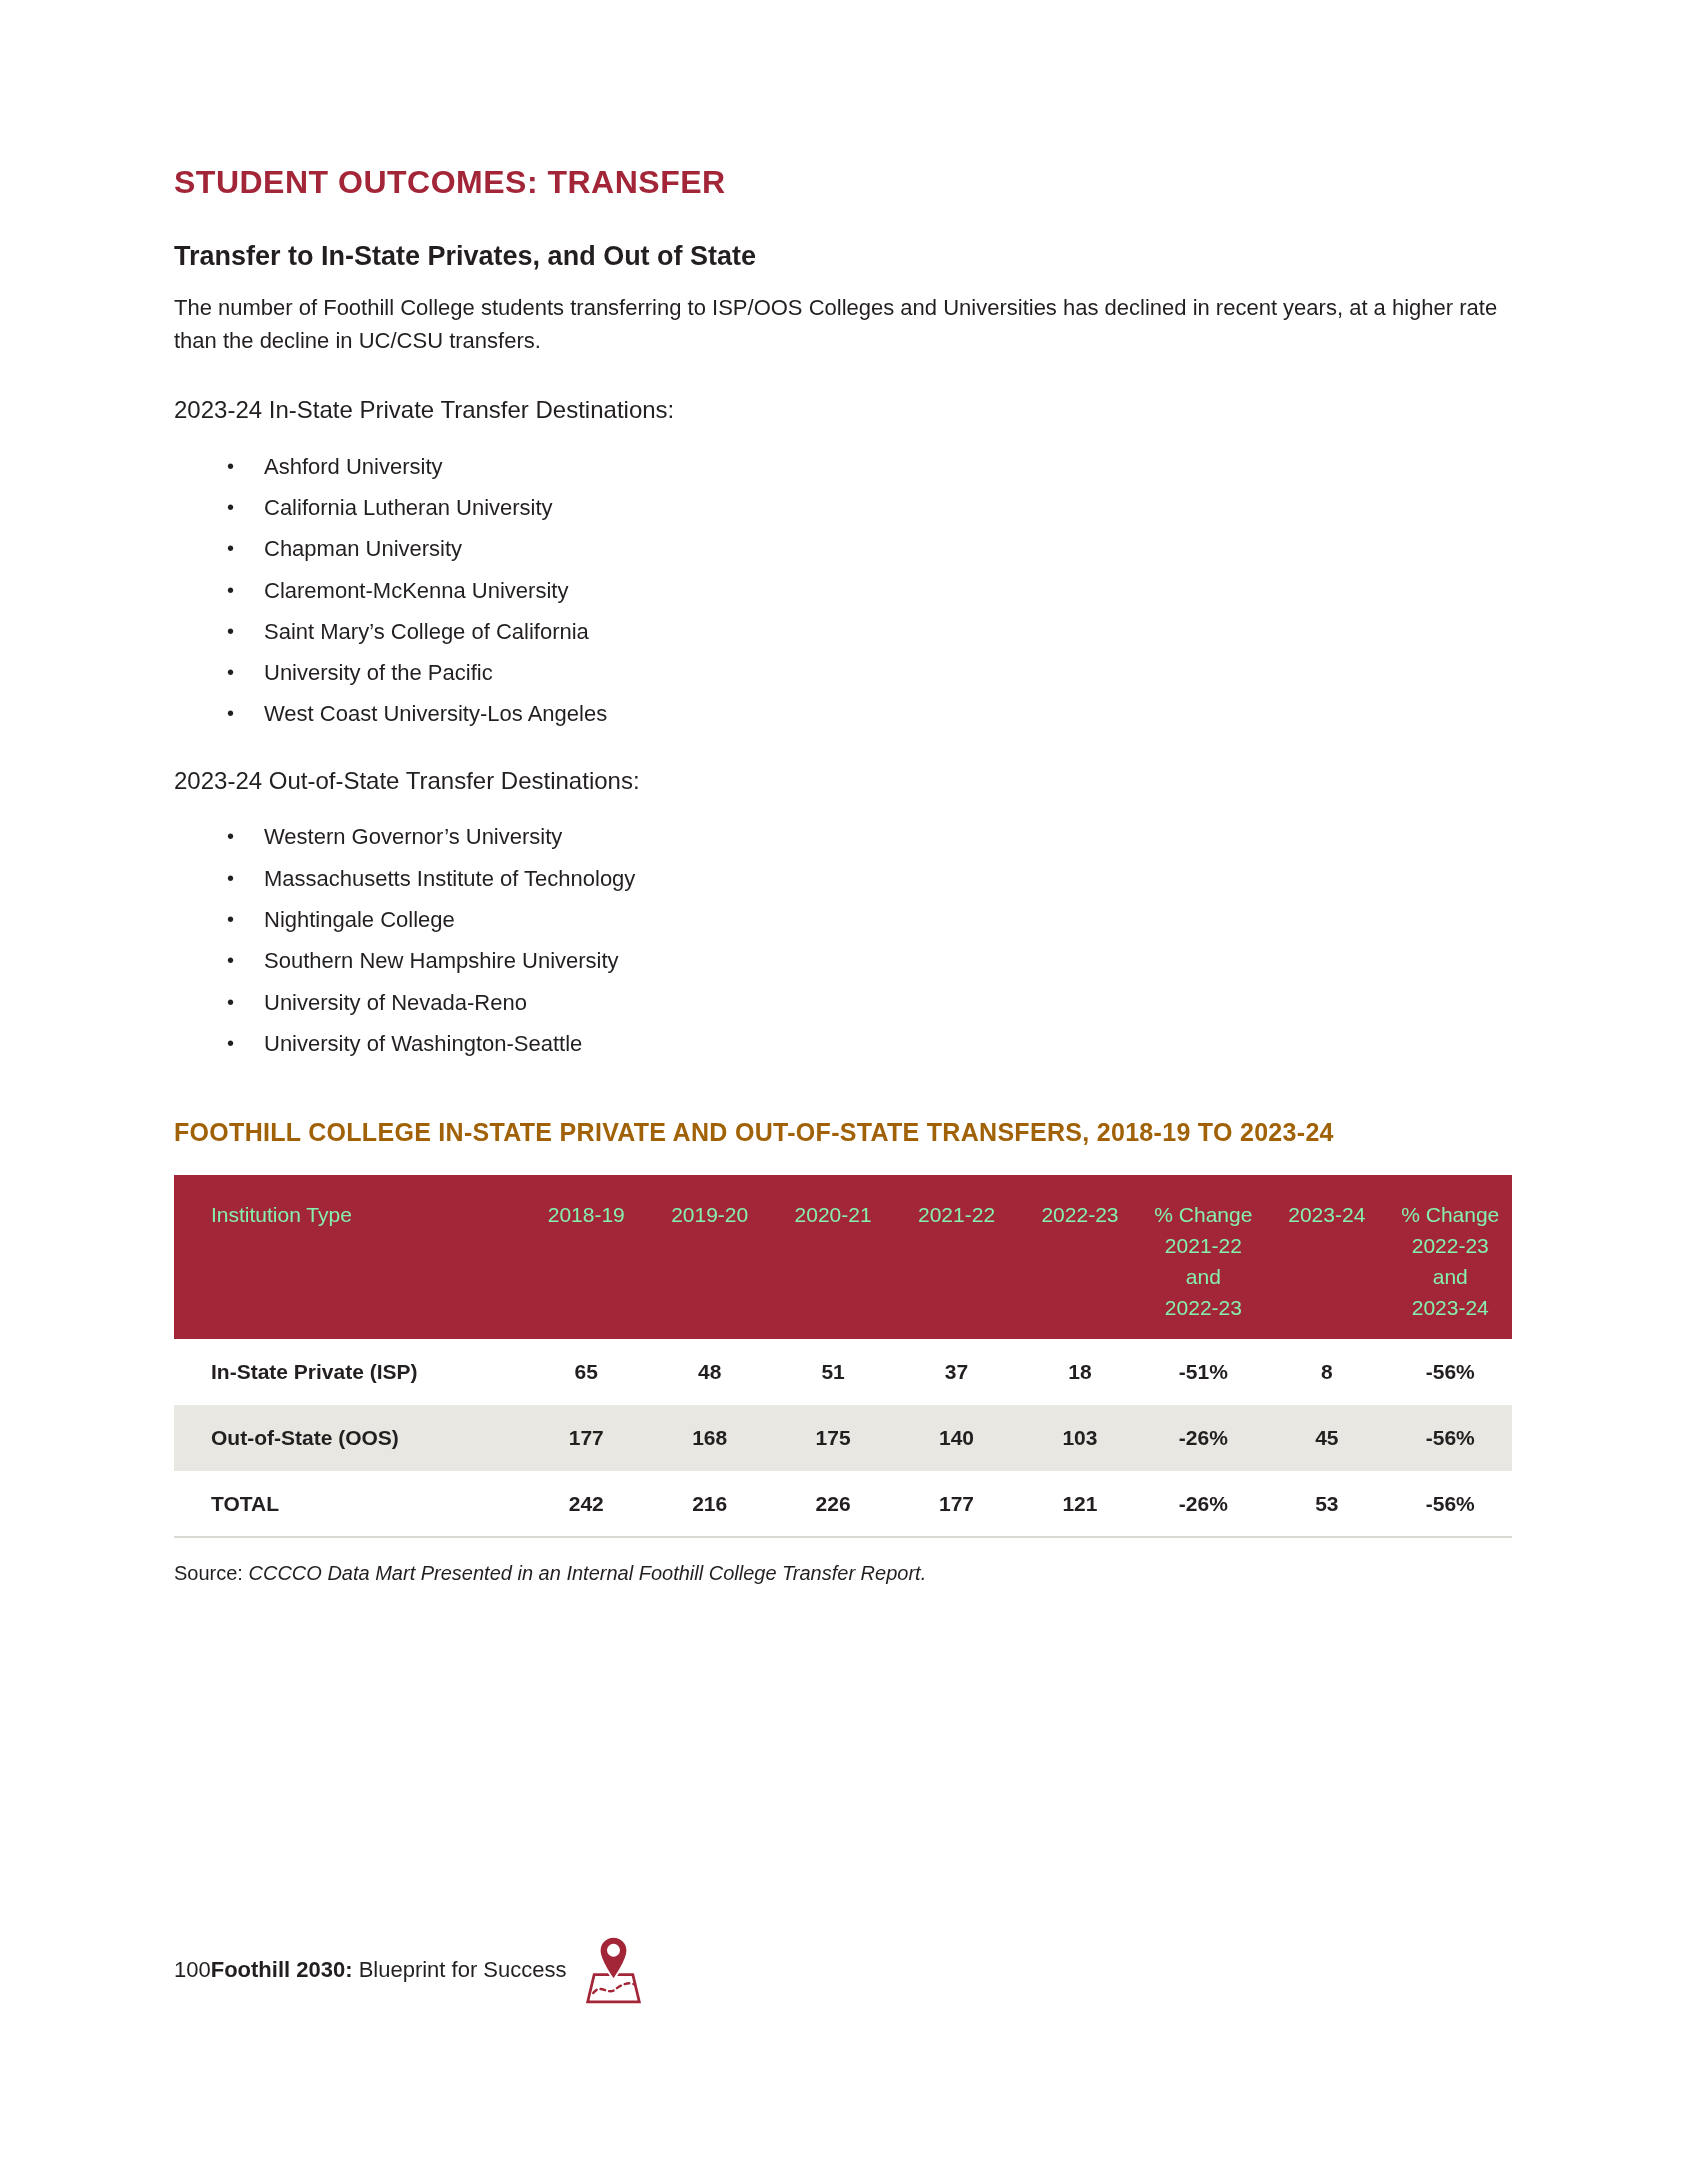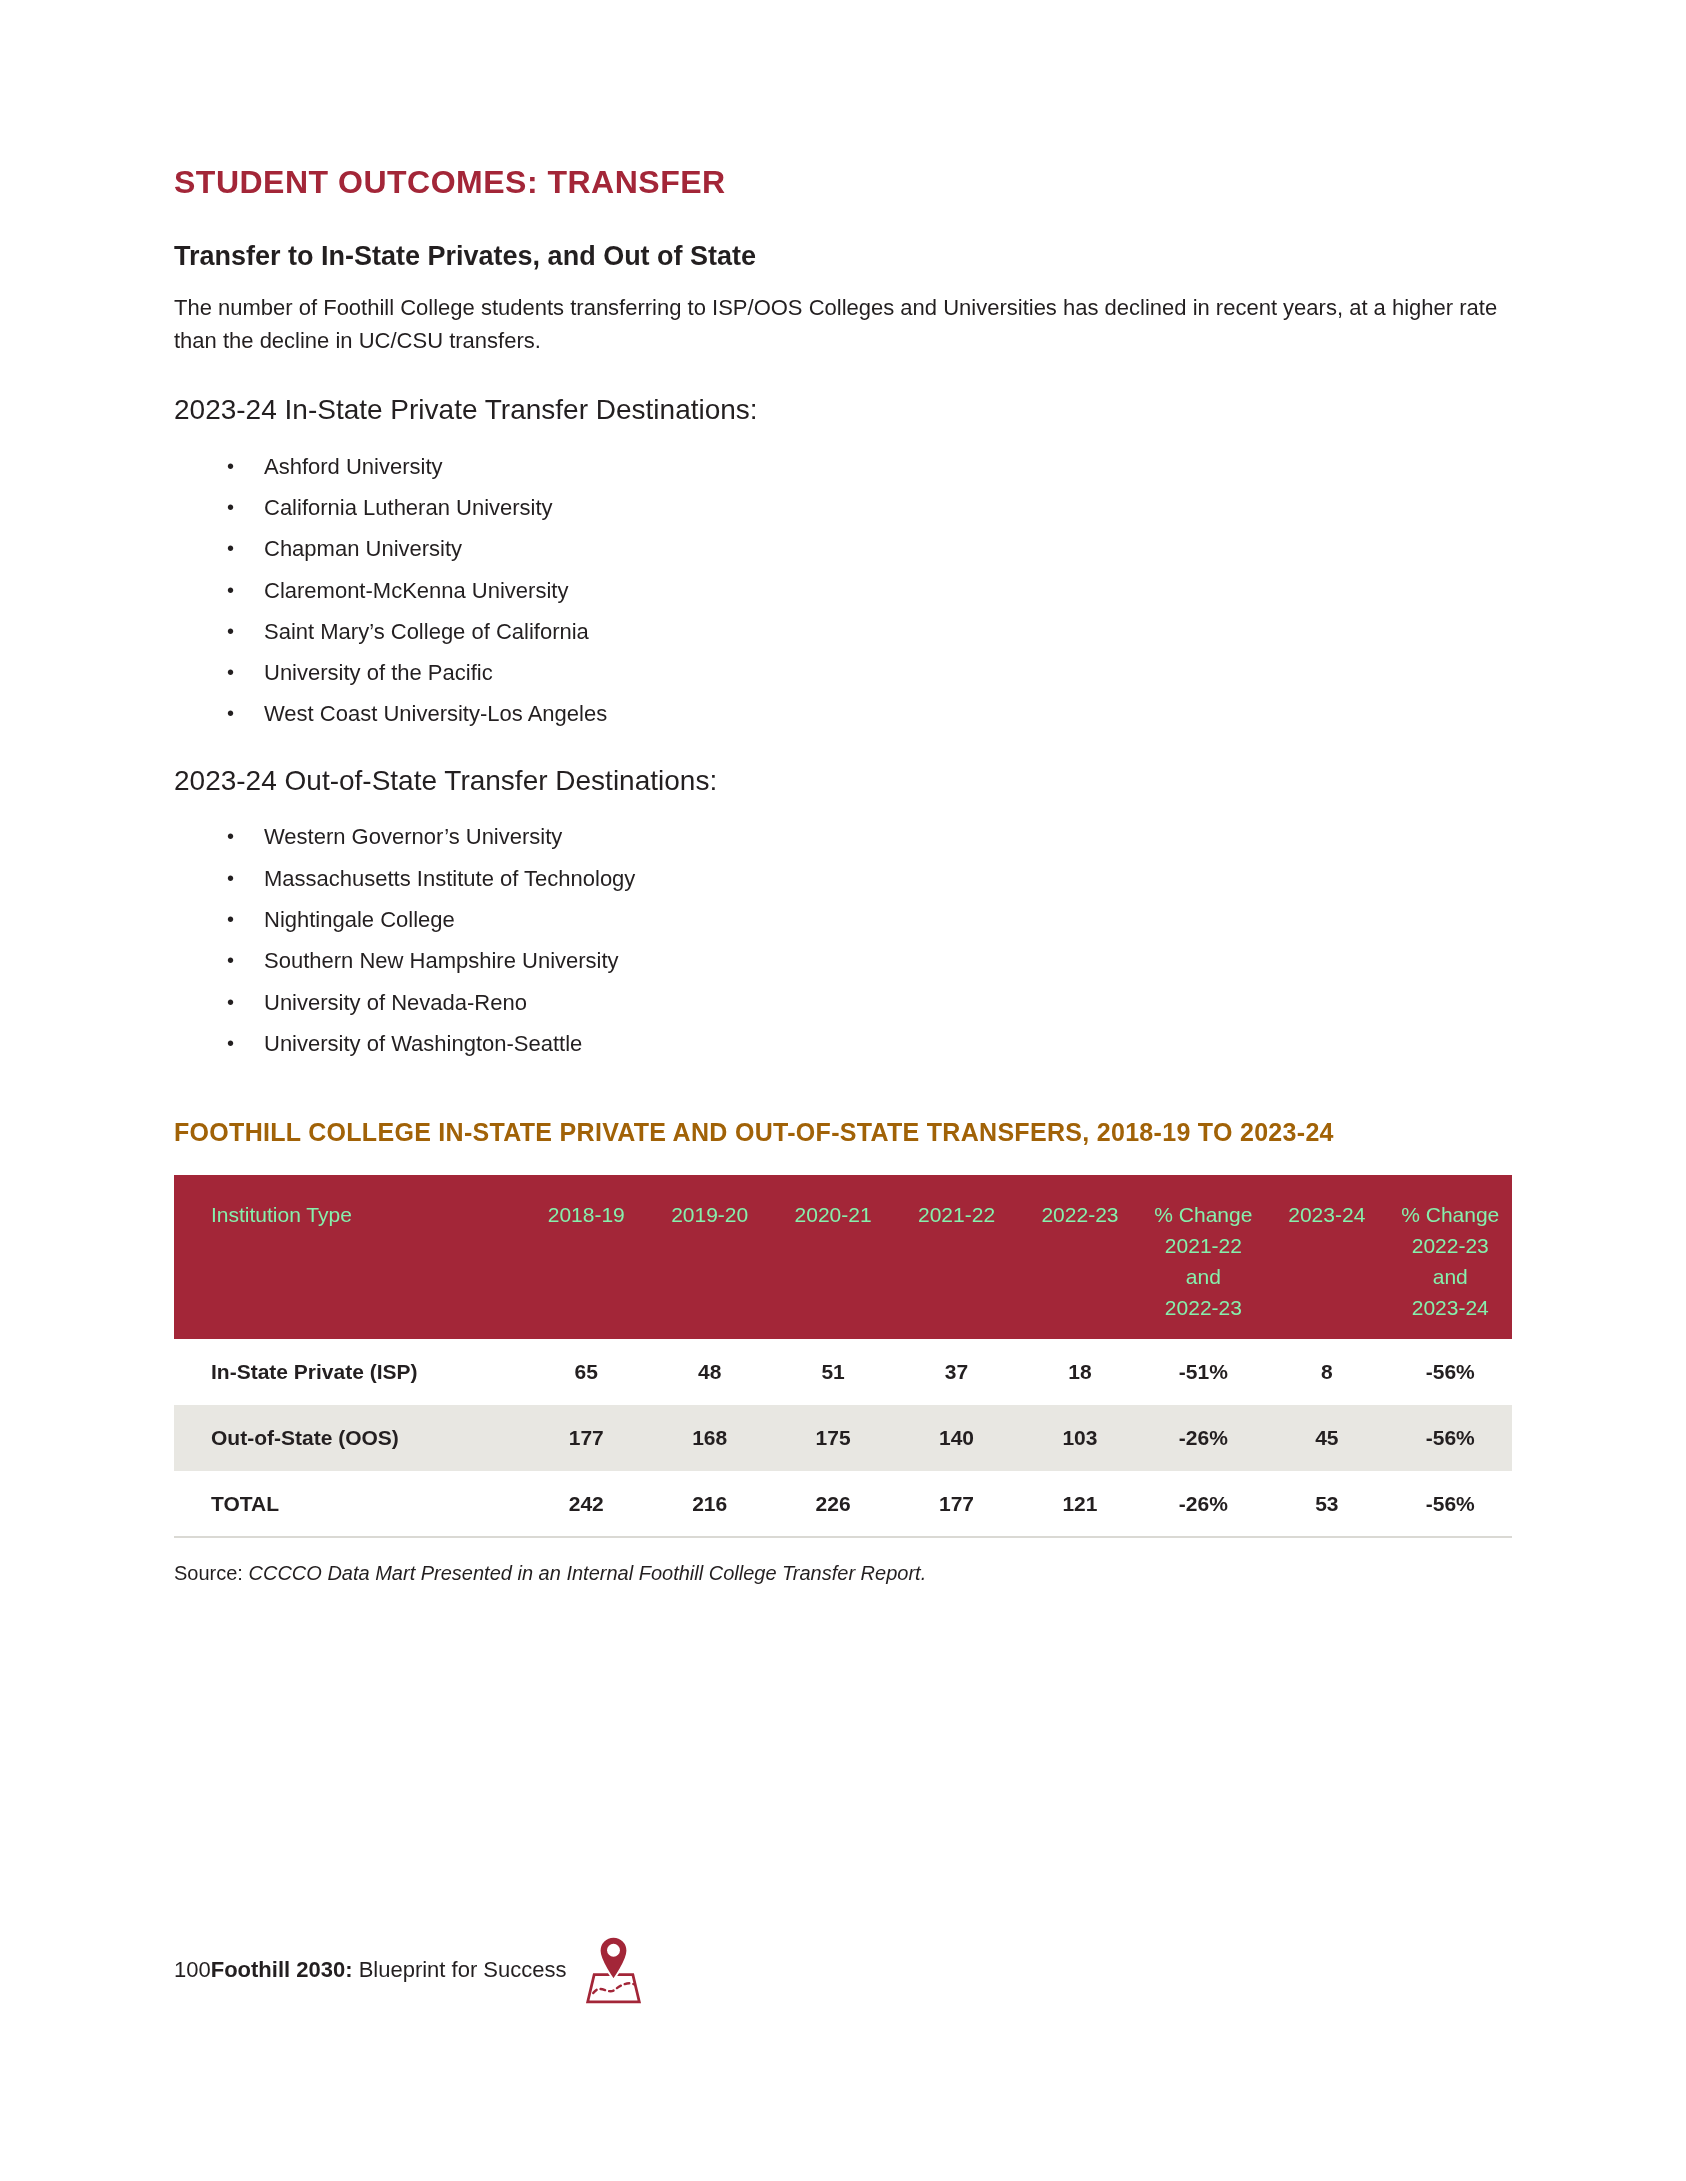--- a/index.html
+++ b/index.html
@@ -12,21 +12,21 @@
   html,body{margin:0;padding:0;background:#ffffff;}
   .page{
     width:1686px;height:2058px;position:relative;background:#ffffff;
     font-family:"Liberation Sans","DejaVu Sans",sans-serif;color:var(--ink);
     padding:163px 174px 16px 174px;overflow:hidden;
   }
   h1{font-size:32px;line-height:1.2;font-weight:700;color:var(--maroon);
      margin:0;letter-spacing:0.5px;}
   h2{font-size:27px;line-height:1.2;font-weight:700;margin:39px 0 0;}
   .intro{font-size:22px;line-height:33px;margin:18.4px 0 0;max-width:1327px;}
-  .list-title{font-size:28px;line-height:27.5px;margin:39px 0 0;}
+  .list-title{font-size:24px;line-height:27.5px;margin:39px 0 0;}
   ul.dest-list{list-style:none;margin:29px 0 0;padding:0 0 0 53px;}
   ul.dest-list li{
     font-size:22px;line-height:27.5px;margin:0 0 13.8px;position:relative;
     padding-left:37px;
   }
   ul.dest-list li::before{
     content:"\2022";position:absolute;left:0;top:0;font-size:20px;color:var(--ink);
   }
   .table-title{font-size:25px;line-height:29px;font-weight:700;margin:61px 0 0;
     color:#a16207;letter-spacing:0.3px;}

